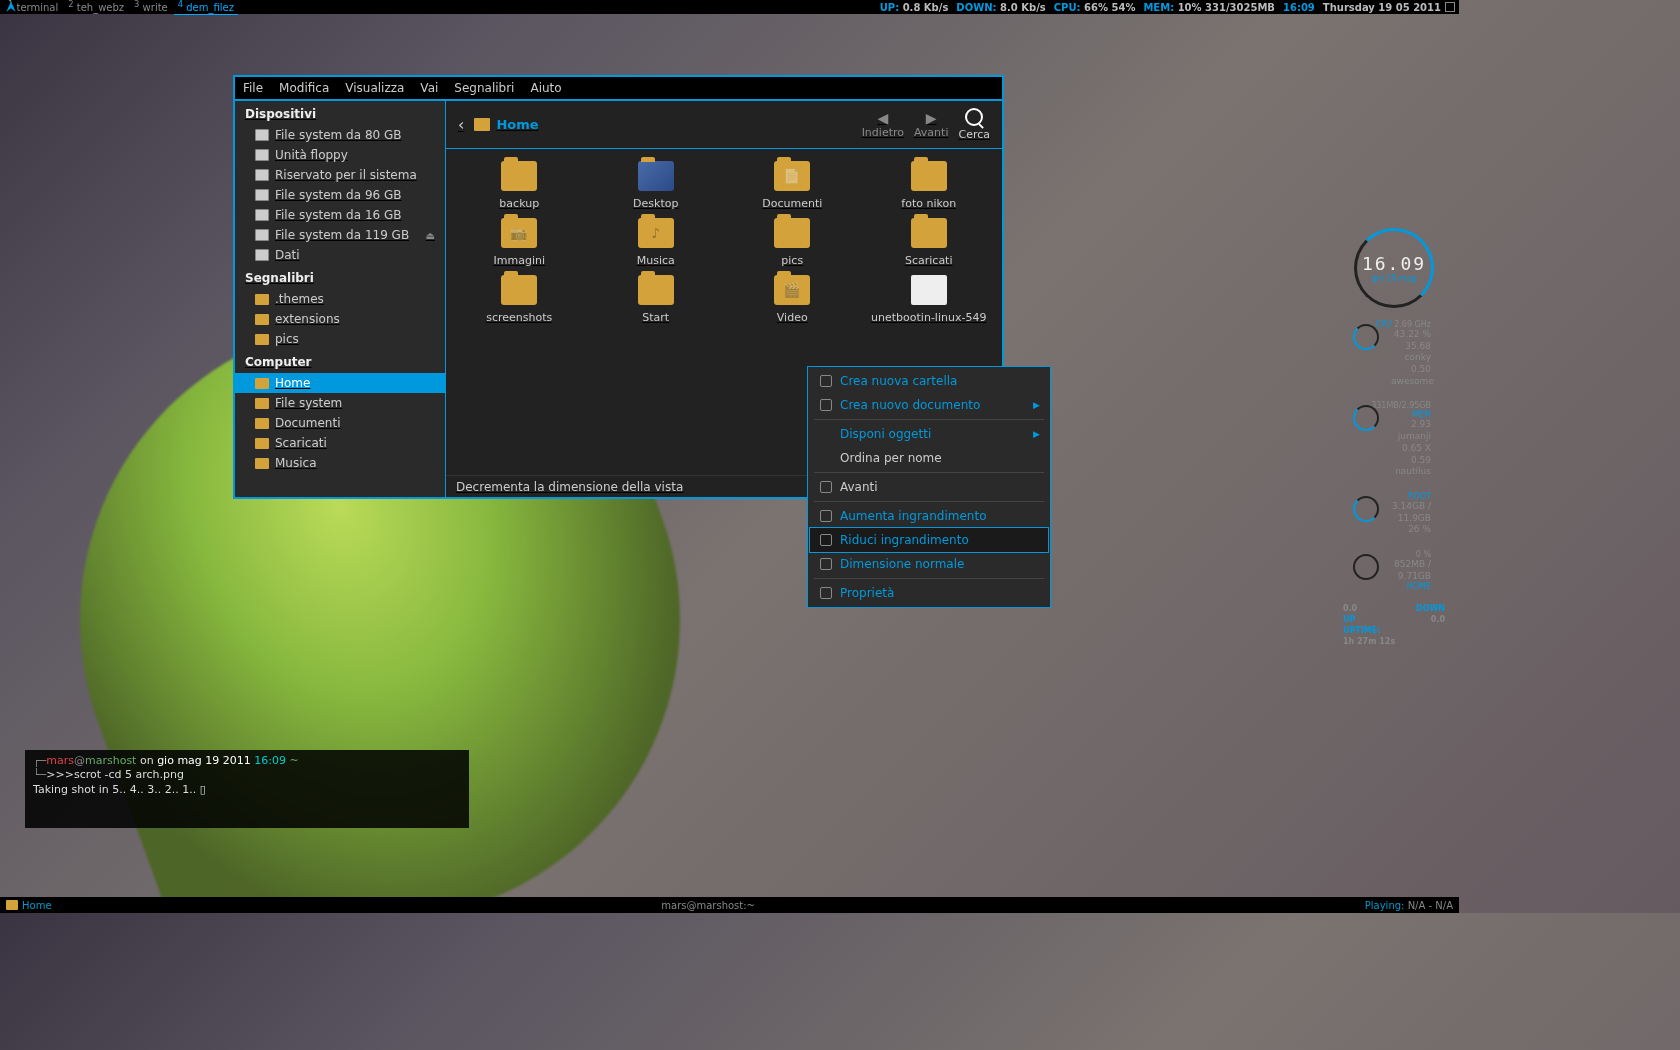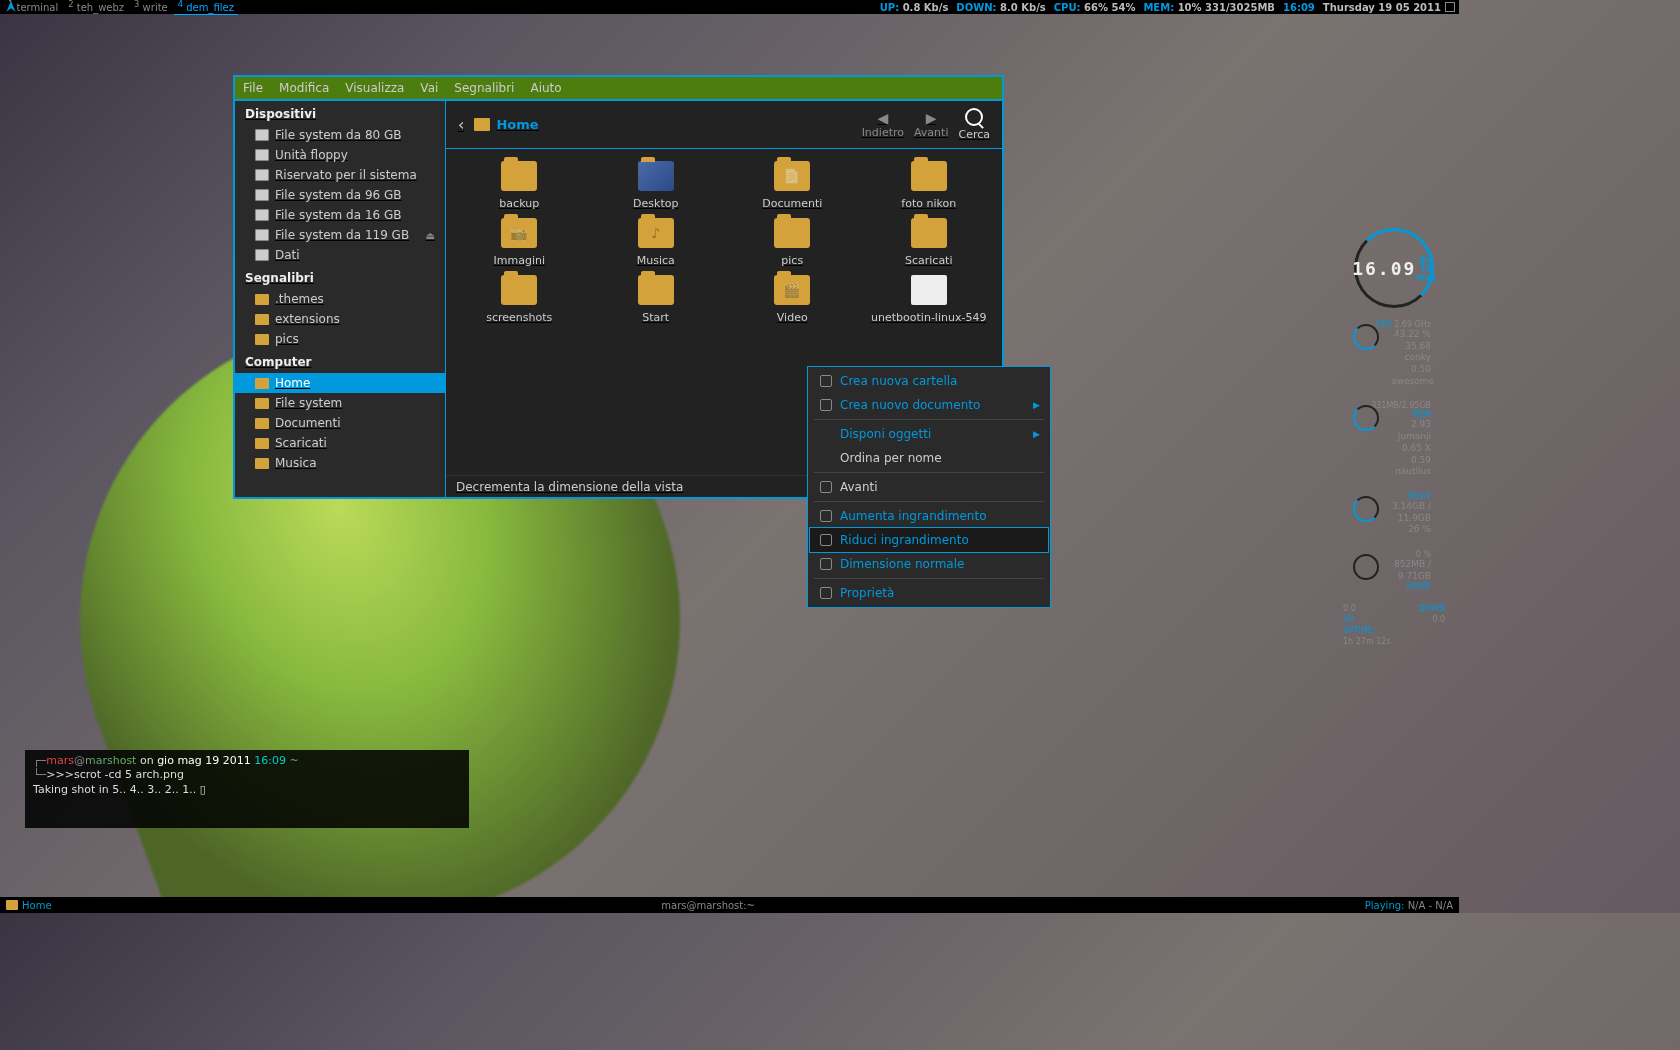--- a/index.html
+++ b/index.html
@@ -17,21 +17,21 @@
 .topbar .val { color:#bbb; }
 
 
 .botbar { position:absolute; bottom:0; left:0; right:0; height:16px; background:#000; color:#0099cc; font-size:10px; display:flex; align-items:center; padding:0 6px; }
 .botbar .mid { flex:1; text-align:center; color:#888; }
 .botbar .right { color:#0099cc; }
 .botbar .folder-icon { display:inline-block; width:12px; height:10px; background:#d4a23a; border-radius:1px; margin-right:4px; vertical-align:middle; }
 
 
 .fm { position:absolute; left:233px; top:75px; width:771px; height:424px; background:#2a2a2a; border:2px solid #0099dd; display:flex; flex-direction:column; }
-.fm-menu { height:22px; background:#4d7c0f; display:flex; align-items:center; padding:0 8px; gap:16px; color:#ccc; font-size:12px; }
+.fm-menu { height:22px; background:#000000; display:flex; align-items:center; padding:0 8px; gap:16px; color:#ccc; font-size:12px; }
 .fm-menu span { cursor:default; }
 .fm-body { flex:1; display:flex; overflow:hidden; border-top:2px solid #0099dd;text-decoration:underline; }
 .fm-side { width:210px; background:#2a2a2a; overflow-y:auto; font-size:12px; color:#ccc; }
 .fm-side .sec { padding:6px 10px 4px; font-weight:bold; color:#eee; font-size:12px; }
 .fm-side .item { padding:3px 10px 3px 20px; display:flex; align-items:center; gap:6px; }
 .fm-side .item.sel { background:#0099dd; color:#fff; }
 .fm-side .drive { width:14px; height:12px; background:#ccc; border:1px solid #888; border-radius:1px; }
 .fm-side .fold { width:14px; height:11px; background:#d4a23a; border-radius:1px; }
 .fm-side .eject { margin-left:auto; color:#888; font-size:10px; }
 .fm-main { flex:1; display:flex; flex-direction:column; background:#222; border-left:1px solid #0099dd; }
@@ -68,29 +68,29 @@
 
 .term { position:absolute; left:25px; top:750px; width:444px; height:78px; background:rgba(0,0,0,0.85); padding:4px 8px; font-family:monospace; font-size:11px; color:#ddd; line-height:1.3; }
 .term .u { color:#d44; }
 .term .h { color:#6a6; }
 .term .t { color:#0cc; }
 .term .p { color:#fff; }
 
 
 .conky { position:absolute; right:10px; top:228px; width:110px; font-size:9px; color:#888; }
 .conky .clock { text-align:center; margin-bottom:8px; }
-.conky .clock .ring { width:80px; height:80px; border:3px solid #222; border-top-color:#0099dd; border-right-color:#0099dd; border-radius:50%; margin:0 auto; display:flex; flex-direction:row; align-items:center; justify-content:center;font-weight:bold; }
+.conky .clock .ring { width:80px; height:80px; border:3px solid #222; border-top-color:#0099dd; border-right-color:#0099dd; border-radius:50%; margin:0 auto; display:flex; flex-direction:column; align-items:center; justify-content:center; }
 .conky .clock .time { color:#eee; font-size:18px; letter-spacing:2px; font-family:monospace; }
 .conky .clock .date { color:#0099dd; font-size:8px; }
 .conky .blk { margin:6px 12px; padding:4px 6px; position:relative; }
 .conky .blk .arc { width:26px; height:26px; border:2px solid #222; border-left-color:#0099dd; border-bottom-color:#0099dd; border-radius:50%; position:absolute; left:2px; top:8px; }
 .conky .blk .lines { margin-left:34px; text-align:right; line-height:1.3; }
 .conky .blk .hdr { color:#0099dd; text-align:right; font-size:8px; }
 .conky .net { margin-top:6px; font-size:8px; }
-.conky .net div { display:flex; justify-content:space-between; padding:1px 4px; }
+.conky .net div { display:flex; justify-content:space-between; padding:1px 4px;font-weight:bold; }
 
 .logo { position:absolute; left:4px; top:0; width:14px; height:14px; }
 .logo svg { width:14px; height:14px; }
 </style>
 </head>
 <body>
 
 <div class="leaf"></div>
 
 <div class="topbar">

